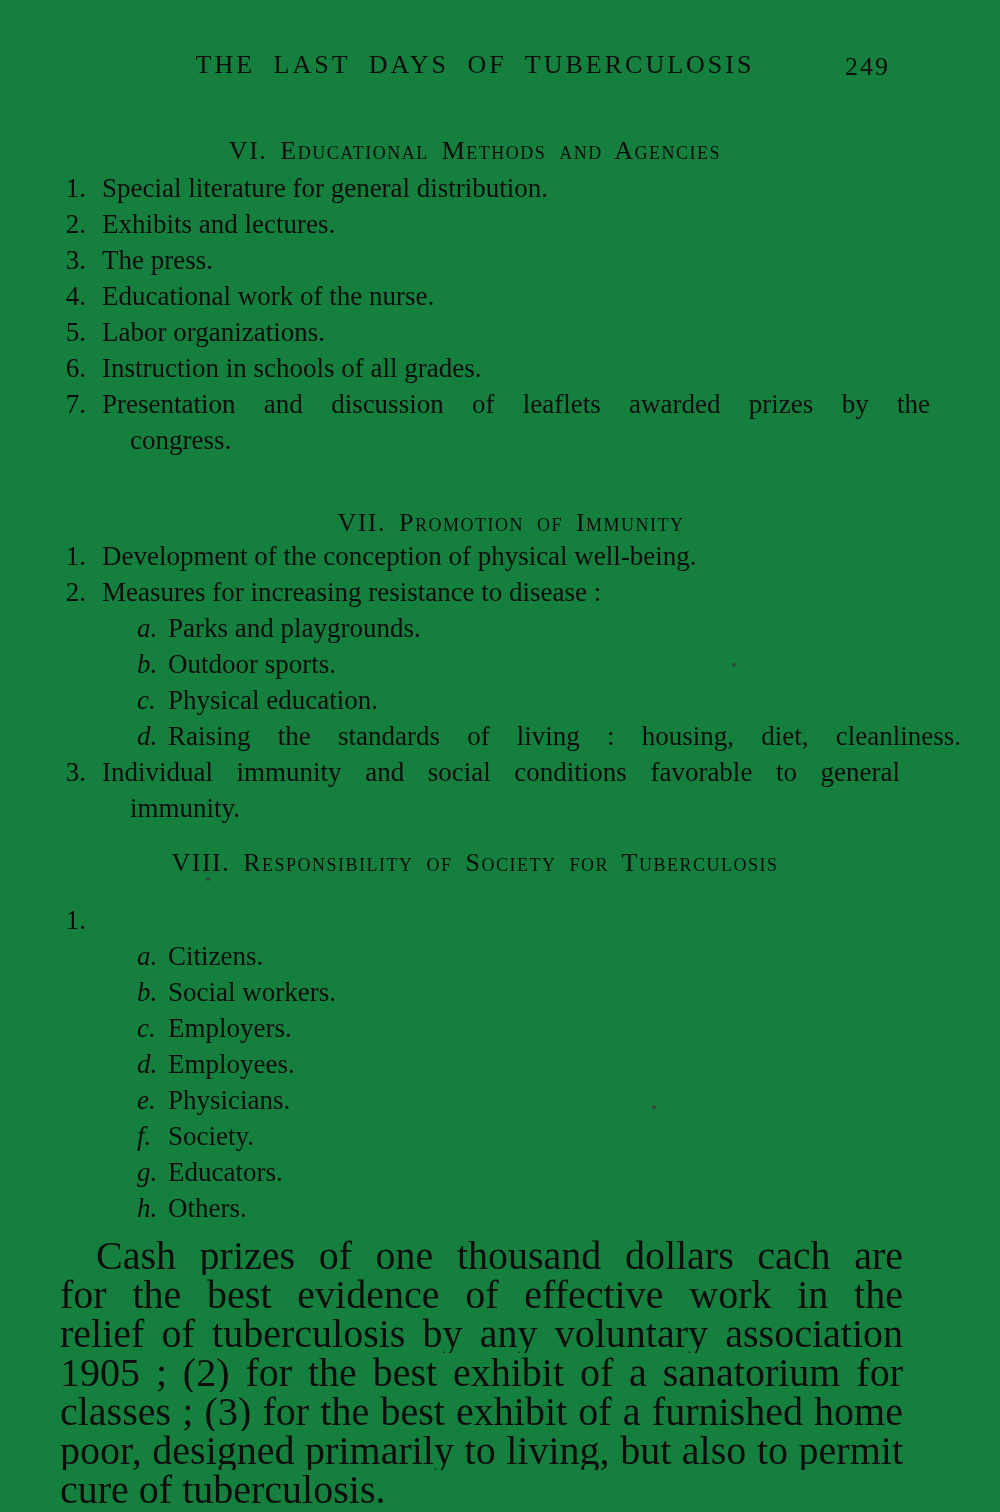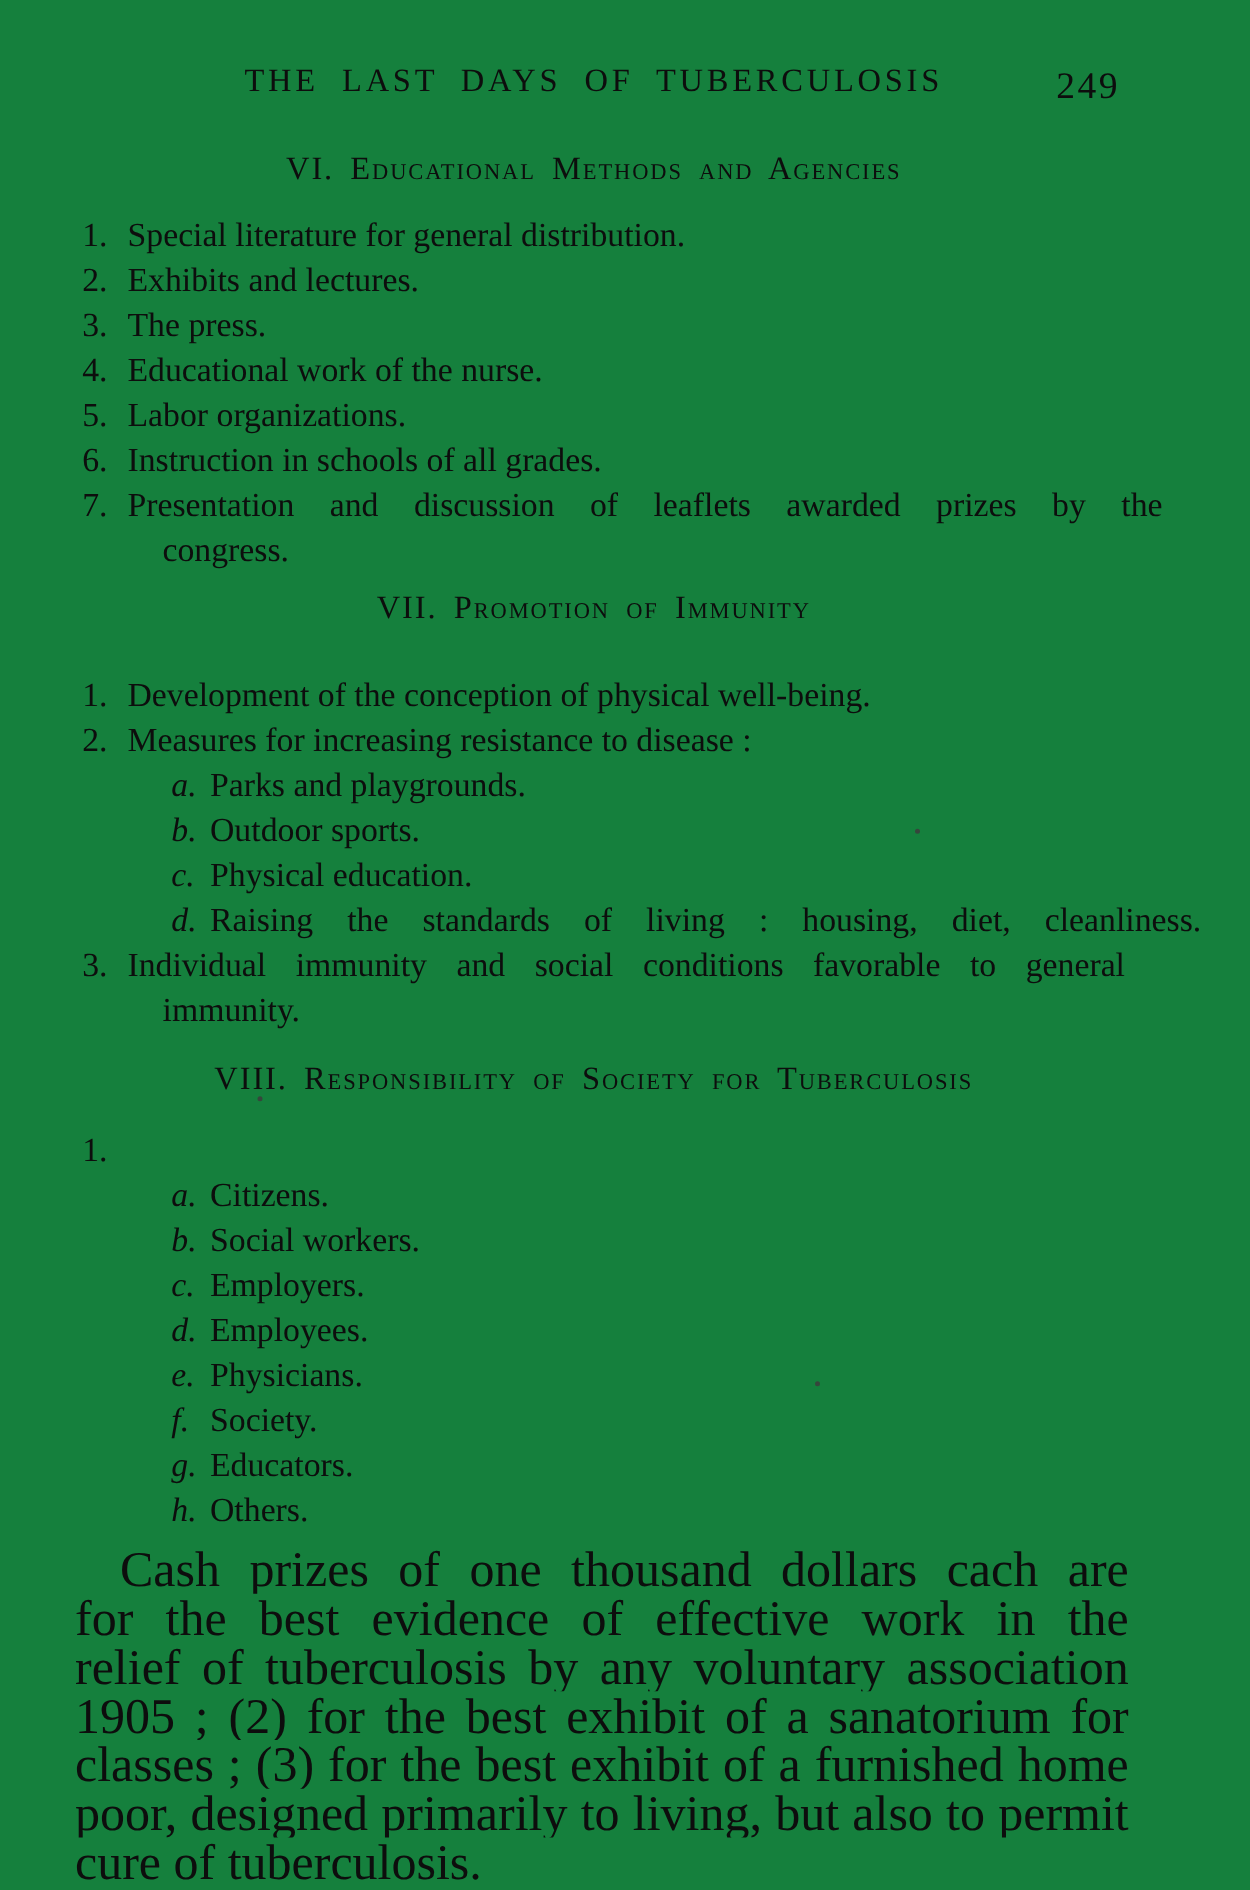--- a/index.html
+++ b/index.html
@@ -20,38 +20,38 @@
     width: 950px;
     text-align: center;
     font-size: 26px;
     letter-spacing: 3px;
     word-spacing: 9px;
     white-space: nowrap;
   }
   .page-number {
     position: absolute;
     top: 52px; left: 845px;
-    font-size: 30px;
+    font-size: 26px;
     letter-spacing: 2px;
   }
 
   
   .sec-heading {
     position: absolute;
     left: 0;
     width: 950px;
     text-align: center;
     font-variant: small-caps;
     font-size: 26px;
     letter-spacing: 1.5px;
     word-spacing: 5px;
     white-space: nowrap;
   }
-  #heading-vi   { top: 120px; }
-  #heading-vii  { top: 471px; }
+  #heading-vi   { top: 136px; }
+  #heading-vii  { top: 508px; margin-left: 36px; }
   #heading-viii { top: 848px; }
 
   
   .outline { position: absolute; left: 0; width: 1000px; font-size: 27px; }
   #list-vi   { top: 170px; }
   #list-vii  { top: 538px; }
   #list-viii { top: 902px; }
 
   .row { display: flex; line-height: 36px; }
   .num { width: 86px; text-align: right; flex: none; }

